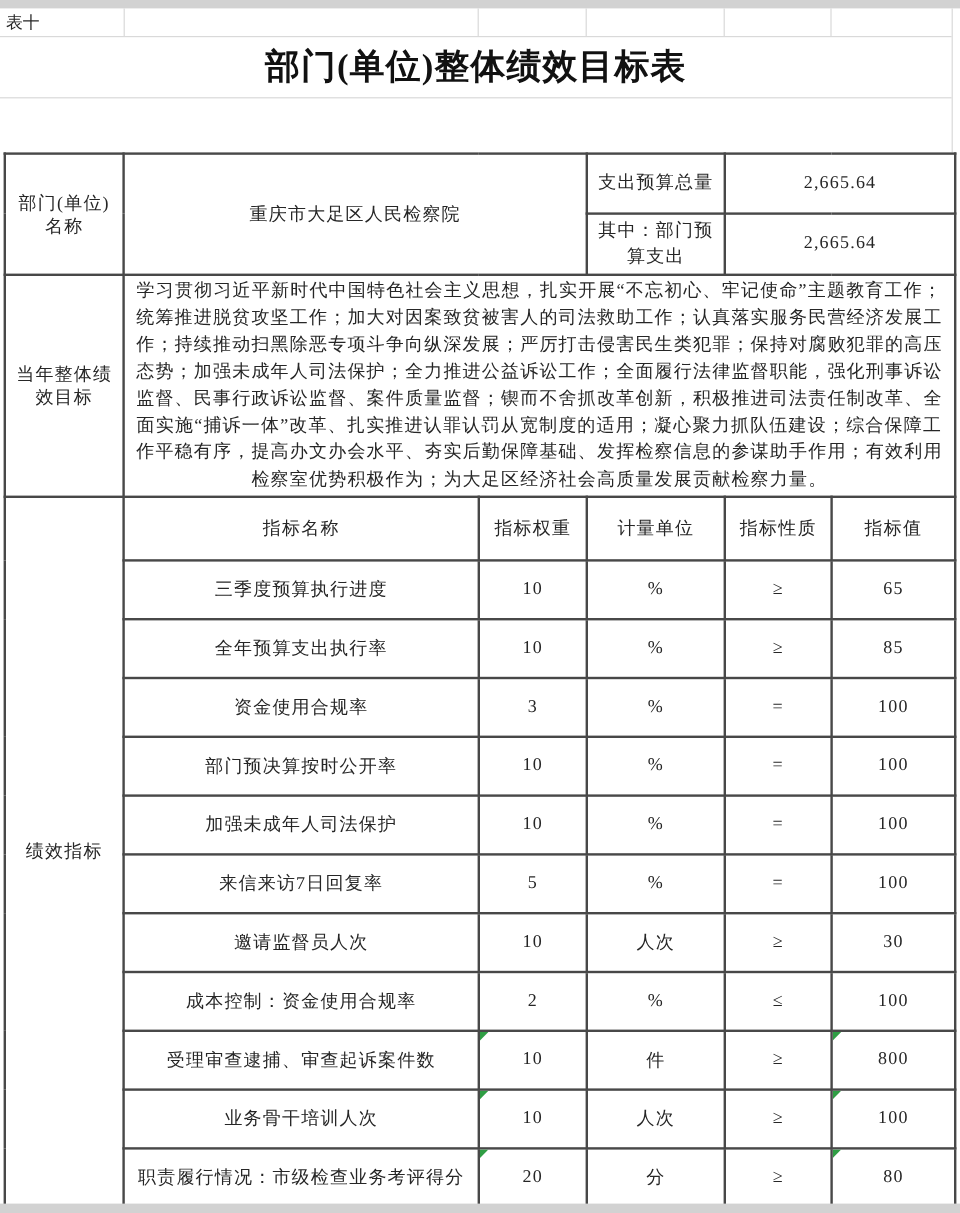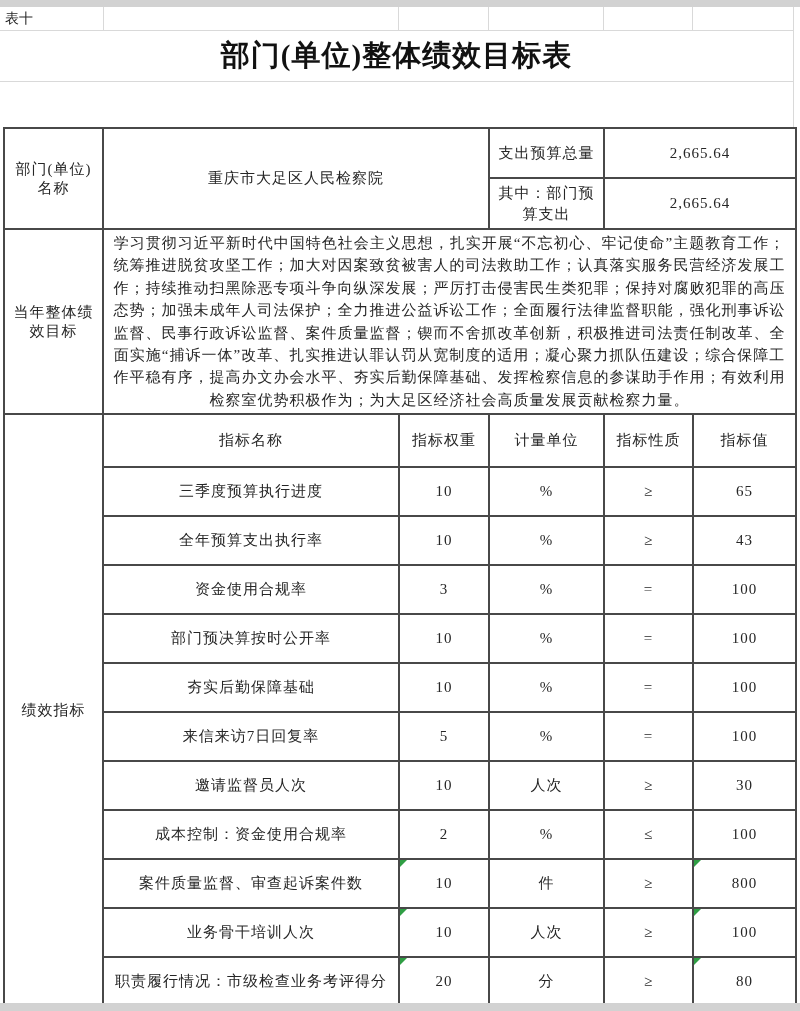--- a/index.html
+++ b/index.html
@@ -103,38 +103,38 @@
           <td>10</td>
           <td>%</td>
           <td>≥</td>
           <td>65</td>
         </tr>
         <tr class="rdata">
           <td class="name-cell">全年预算支出执行率</td>
           <td>10</td>
           <td>%</td>
           <td>≥</td>
-          <td>43</td>
+          <td>85</td>
         </tr>
         <tr class="rdata">
           <td class="name-cell">资金使用合规率</td>
           <td>3</td>
           <td>%</td>
           <td>=</td>
           <td>100</td>
         </tr>
         <tr class="rdata">
           <td class="name-cell">部门预决算按时公开率</td>
           <td>10</td>
           <td>%</td>
           <td>=</td>
           <td>100</td>
         </tr>
         <tr class="rdata">
-          <td class="name-cell">夯实后勤保障基础</td>
+          <td class="name-cell">加强未成年人司法保护</td>
           <td>10</td>
           <td>%</td>
           <td>=</td>
           <td>100</td>
         </tr>
         <tr class="rdata">
           <td class="name-cell">来信来访7日回复率</td>
           <td>5</td>
           <td>%</td>
           <td>=</td>
@@ -148,21 +148,21 @@
           <td>30</td>
         </tr>
         <tr class="rdata">
           <td class="name-cell">成本控制：资金使用合规率</td>
           <td>2</td>
           <td>%</td>
           <td>≤</td>
           <td>100</td>
         </tr>
         <tr class="rdata">
-          <td class="name-cell">案件质量监督、审查起诉案件数</td>
+          <td class="name-cell">受理审查逮捕、审查起诉案件数</td>
           <td>10<span class="corner" style="border-top-color: rgb(47, 158, 68);"></span></td>
           <td>件</td>
           <td>≥</td>
           <td>800<span class="corner" style="border-top-color: rgb(47, 158, 68);"></span></td>
         </tr>
         <tr class="rdata">
           <td class="name-cell">业务骨干培训人次</td>
           <td>10<span class="corner" style="border-top-color: rgb(47, 158, 68);"></span></td>
           <td>人次</td>
           <td>≥</td>

